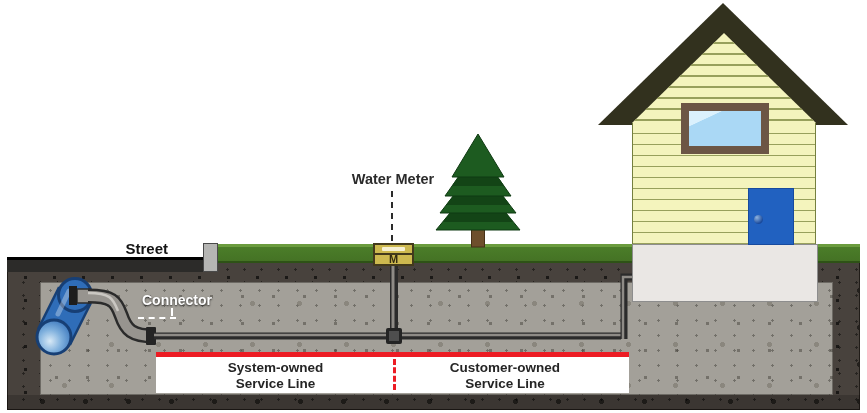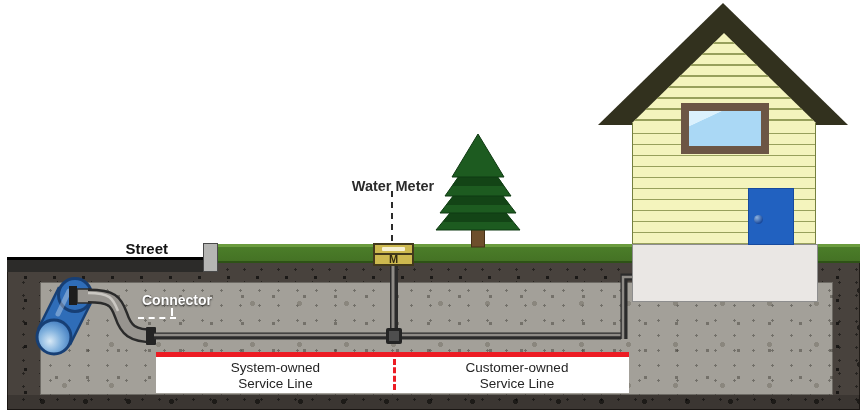--- a/index.html
+++ b/index.html
@@ -35,21 +35,21 @@
   .curb{left:203px;top:243px;width:15px;height:29px;background:#b5b5b3;
     border:1px solid #4a4a4a;box-sizing:border-box;}
   .grass{left:218px;top:244px;width:642px;height:19px;
     background:linear-gradient(180deg,#6b9c3e 0 3px,#4b7d29 3px,#447124 100%);
     box-shadow:inset 0 -2px 0 #2e5216;}
   
   .scene-svg{left:0;top:0;width:867px;height:413px;pointer-events:none;}
   
   .red-line{left:156px;top:352px;width:473px;height:5px;background:#ec1c24;}
   .label-band{left:156px;top:357px;width:473px;height:36px;background:#fff;}
-  .band-label{position:absolute;top:3px;font-size:13.5px;font-weight:normal;
+  .band-label{position:absolute;top:3px;font-size:13.5px;font-weight:bold;
     color:#252525;text-align:center;line-height:1.18;}
   .band-label span{display:block;}
   .band-divider{position:absolute;left:237px;top:2px;height:31px;border-left:3px dashed #ec1c24;}
   
   .meter-box{left:373px;top:243px;width:41px;height:23px;background:#cdb94f;
     border:2px solid #433a1c;box-sizing:border-box;}
   .meter-stripe{position:absolute;left:7px;top:2px;width:23px;height:4px;background:#f6f0d2;border-radius:1px;}
   .meter-mid{position:absolute;left:0;top:8px;width:100%;height:2px;background:#433a1c;}
   .meter-m{position:absolute;left:0;top:9px;width:100%;text-align:center;
     font-size:11px;font-weight:bold;color:#332b11;line-height:10px;}
@@ -65,21 +65,21 @@
     border:1px solid #8d8d8d;box-sizing:border-box;}
   .window{left:681px;top:103px;width:88px;height:51px;border:8px solid #6c5645;
     box-sizing:border-box;background:linear-gradient(155deg,#dbf1fd 0%,#dbf1fd 22%,#aad8f5 23%);}
   .door{left:748px;top:188px;width:46px;height:57px;background:#2161c0;
     border:1px solid #174a9e;box-sizing:border-box;}
   .door-knob{position:absolute;left:5px;top:26px;width:9px;height:9px;border-radius:50%;
     background:radial-gradient(circle at 32% 28%,#8fb3de,#1a4a9c 70%);}
   
   .lbl{font-weight:bold;text-align:center;}
   .street-label{left:62px;top:240px;width:106px;font-size:15px;color:#141414;text-align:right;}
-  .water-meter-label{left:335px;top:171px;width:116px;font-size:14.5px;color:#2b2b2b;margin-top:7px;}
+  .water-meter-label{left:335px;top:171px;width:116px;font-size:14.5px;color:#2b2b2b;}
   .meter-dash{left:391px;top:191px;height:50px;border-left:2.5px dashed #2b2b2b;}
   .water-main-label{left:52px;top:338px;width:88px;font-size:15px;line-height:15px;color:#fff;
     text-shadow:0 1px 2px rgba(0,0,0,.75);}
   .water-main-label span{display:block;}
   .connector-label{left:134px;top:292px;width:86px;font-size:14px;color:#fff;
     text-shadow:0 1px 2px rgba(0,0,0,.75);}
   .conn-dash-h{left:138px;top:317px;width:38px;border-top:2.5px dashed #fff;}
   .conn-dash-v{left:171px;top:308px;height:8px;border-left:2.5px dashed #fff;}
 </style>
 </head>
@@ -148,21 +148,21 @@
     </g>
   </svg>
 
   <div class="abs red-line"></div>
   <div class="abs label-band">
     <div class="band-label" style="left:0;width:239px;">
       <span>System-owned</span>
       <span>Service Line</span>
     </div>
     <div class="band-divider"></div>
-    <div class="band-label" style="left:252px;width:218px;">
+    <div class="band-label" style="left:240px;width:218px;">
       <span>Customer-owned</span>
       <span>Service Line</span>
     </div>
   </div>
 
   <div class="abs meter-box">
     <div class="meter-stripe"></div>
     <div class="meter-mid"></div>
     <div class="meter-m">M</div>
   </div>

